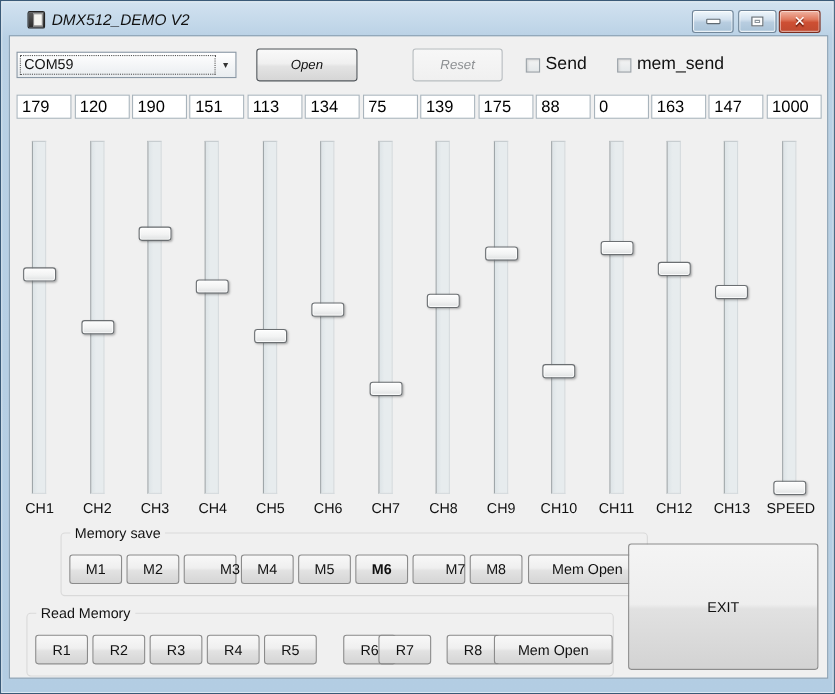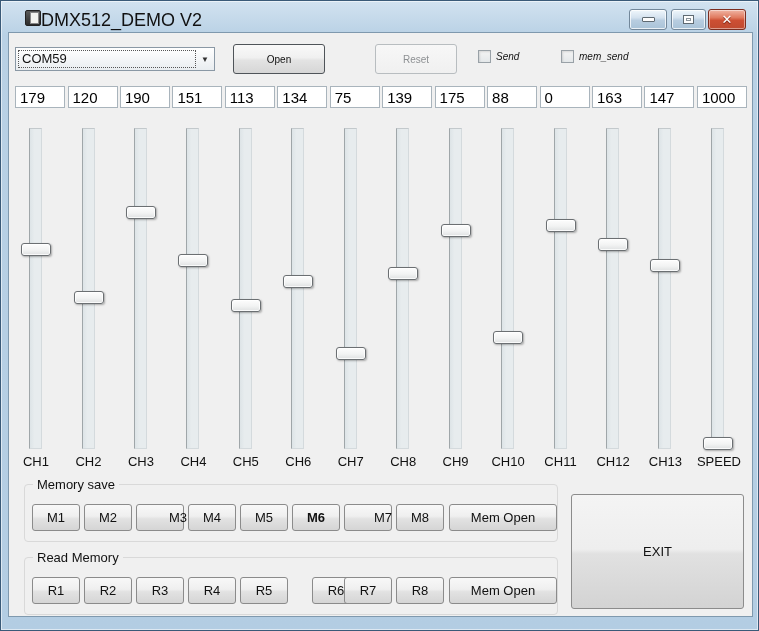--- a/index.html
+++ b/index.html
@@ -16,21 +16,21 @@
   
   .titlebar { position: absolute; left: 0; top: 0; width: 100%; height: 32px; }
   .app-icon {
     position: absolute; left: 24px; top: 9px; width: 16px; height: 16px;
     background: linear-gradient(#5a5a5a, #2c2c2c); border-radius: 2px; border: 1px solid #222;
   }
   .app-icon::after {
     content: ""; position: absolute; left: 4px; top: 1px; width: 7px; height: 10px;
     background: #f4f4f0; border: 1px solid #888;
   }
-  .title-text { position: absolute; left: 40px; top: 9px; font-size: 18px; color: #111; }
+  .title-text { position: absolute; left: 46px; top: 9px; font-size: 14px; color: #111; font-style: italic; }
   .winbtn {
     position: absolute; top: 8px; height: 21px; border: 1px solid #72879a; border-radius: 3px;
     background: linear-gradient(#f0f7fc, #d4e2ef 40%, #b8cde0 55%, #a9c3d8);
     box-shadow: inset 0 0 0 1px rgba(255,255,255,.75);
     display: flex; align-items: center; justify-content: center; cursor: default;
   }
   .btn-min { left: 628px; width: 38px; }
   .btn-max { left: 670px; width: 35px; }
   .btn-close {
     left: 707px; width: 38px; border-color: #7c2d1f;
@@ -53,35 +53,36 @@
     background: linear-gradient(#ffffff, #f2f4f6 60%, #e9edf0);
     border: 1px solid #8a98a5; display: flex; align-items: center; cursor: default;
   }
   .combo-text {
     flex: 1; margin: 2px 0 2px 2px; padding: 1px 4px; font-size: 13px; color: #111;
     outline: 1px dotted #555; outline-offset: -1px; height: 18px; line-height: 16px;
   }
   .combo-arrow { width: 18px; text-align: center; font-size: 8px; color: #333; }
 
   .push {
-    position: absolute; border-radius: 3px; font-size: 10px; color: #111;
+    position: absolute; border-radius: 3px; font-size: 12px; color: #111;
     display: flex; align-items: center; justify-content: center; cursor: default;
     background: linear-gradient(#f9f9f9, #f0f0f0 45%, #e3e3e3 55%, #d6d6d6);
+    font-style: italic;
   }
   .btn-open  { left: 224px; top: 11px; width: 92px; height: 30px; border: 1px solid #4f5459; }
   .btn-reset { left: 366px; top: 11px; width: 82px; height: 30px; border: 1px solid #b8bdc0; color: #8d9093;
                background: linear-gradient(#f7f7f7, #f0f0f0); }
 
   .cbrow { position: absolute; top: 17px; display: flex; align-items: center; }
   .cb-send { left: 469px; } .cb-mem { left: 552px; }
   .checkbox {
     width: 13px; height: 13px; border: 1px solid #99a1a7;
     background: linear-gradient(#f4f4f4, #e4e8ea); box-shadow: inset 1px 1px 2px rgba(0,0,0,.12);
   }
-  .cblabel { margin-left: 5px; font-size: 10px; color: #111; font-style: italic; }
+  .cblabel { margin-left: 5px; font-size: 16px; color: #111; }
 
   
   .values-row { position: absolute; left: 0; top: 0; }
   .chval {
     position: absolute; top: 53px; width: 50px; height: 22px;
     border: 1px solid #a9b4bc; background: #fff; font-family: "Liberation Sans", sans-serif;
     font-size: 15px; color: #000; padding: 0 0 0 4px;
   }
 
   
@@ -102,21 +103,21 @@
   .chlabel {
     position: absolute; top: 326px; width: 100%; text-align: center;
     font-size: 13px; color: #111; white-space: nowrap;
   }
 
   
   .groupbox {
     position: absolute; left: 15px; width: 534px; height: 58px;
     border: 1px solid #d9d9d9; border-radius: 4px;
   }
-  .gb-save { top: 451px; } .gb-read { top: 524px; }
+  .gb-save { top: 451px; margin-left: 31px; } .gb-read { top: 524px; }
   .gb-legend {
     position: absolute; left: 8px; top: -8px; background: #f0f0f0;
     padding: 0 4px; font-size: 13px; color: #111;
   }
   .mini {
     position: absolute; top: 19px; width: 48px; height: 27px;
     border: 1px solid #8b8b8b; border-radius: 3px; font-size: 13px; color: #111;
     display: flex; align-items: center; justify-content: center; cursor: default;
     background: linear-gradient(#f8f8f8, #efefef 45%, #e2e2e2 55%, #d5d5d5);
   }
@@ -277,21 +278,21 @@
     <div class="groupbox gb-read">
       <div class="gb-legend">Read Memory</div>
       <div>
           <div class="mini" style="left: 7px;">R1</div>
           <div class="mini" style="left: 59px;">R2</div>
           <div class="mini" style="left: 111px;">R3</div>
           <div class="mini" style="left: 163px;">R4</div>
           <div class="mini" style="left: 215px;">R5</div>
           <div class="mini" style="left: 267px; margin-left: 20px;">R6</div>
           <div class="mini" style="left: 319px;">R7</div>
-          <div class="mini" style="left: 371px;">R8</div>
+          <div class="mini" style="left: 381px;">R8</div>
         </div>
       <div class="wide">Mem Open</div>
     </div>
 
     <div class="btn-exit">EXIT</div>
 
   </div>
 </div>
 
 </body></html>

